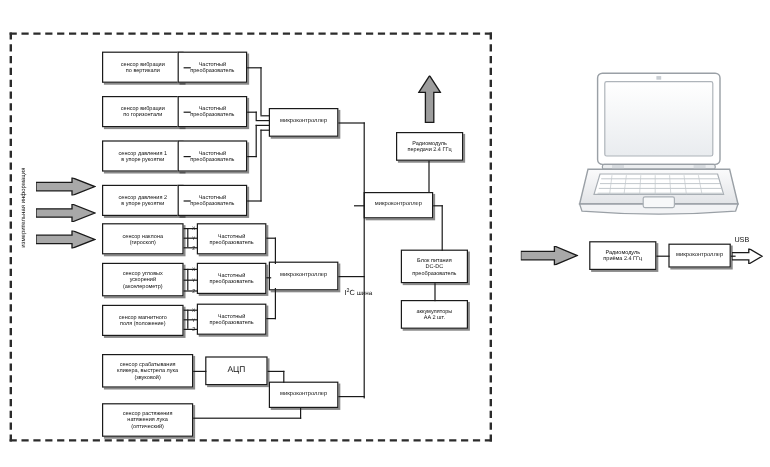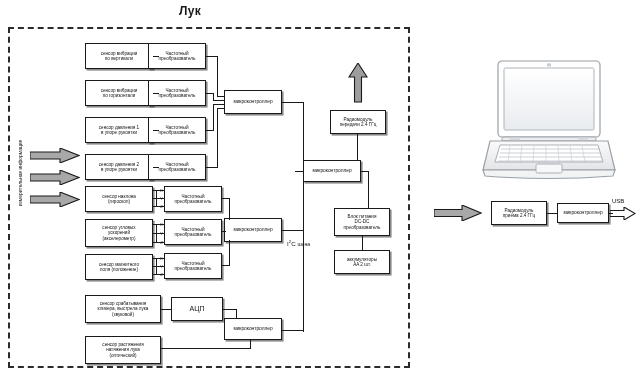--- a/index.html
+++ b/index.html
@@ -74,21 +74,20 @@
 
   
   .laptop{position:absolute;left:476px;top:58px;}
   .laptop svg{display:block;}
 </style>
 </head>
 <body>
 
 <div id="stage">
 
-  <div class="title">Лук</div>
 
   <div class="enclosure"></div>
 
   <div class="vlabel">измерительная информация</div>
 
   <div class="garrow" style="left:30px;top:148px;">
     <svg width="50" height="15" viewBox="0 0 50 15">
       <polygon points="0,4 30,4 30,0 49,7.5 30,15 30,11 0,11" fill="#a8a8a8" stroke="#1a1a1a" stroke-width="1.1"></polygon>
     </svg>
   </div>

